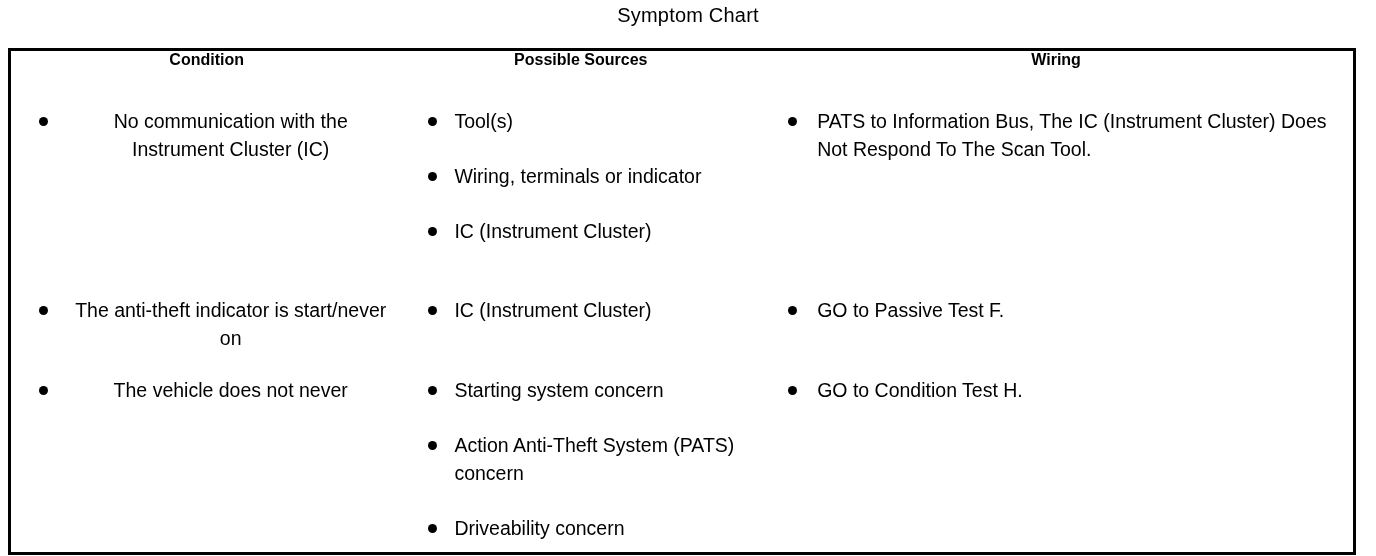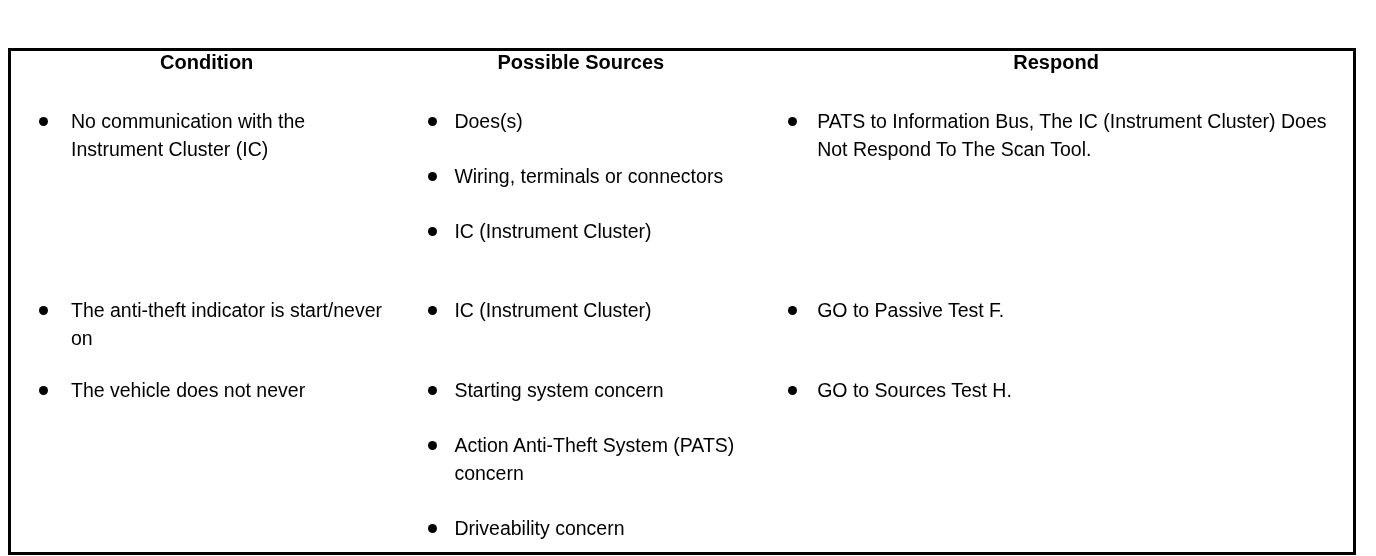--- a/index.html
+++ b/index.html
@@ -67,21 +67,21 @@
     border-bottom: 3px solid #000;
   }
 
   col.c1 { width: 392px; }
   col.c2 { width: 356px; }
   col.c3 { width: 594px; }
 
   
   .hdr-cell {
     height: 43px;
-    font-size: 20px;
+    font-size: 16px;
     font-weight: bold;
     padding: 9px 0 0 13px;
     box-sizing: border-box;
     white-space: nowrap;
   }
 
   
   .body-cell {
     padding: 0;
     box-sizing: border-box;
@@ -119,61 +119,62 @@
   .r2 { height: 77px; }
   .r3 { height: 188px; }
 
   
   .col2 .bullet-list { padding-left: 0; }
   .col2 .bullet-dot { left: 26px; }
   .col2 .bullet-item { padding-left: 52px; }
   .col3 .bullet-dot { left: 29px; }
   .col3 .bullet-item { padding-left: 58px; }
   .col1 .bullet-dot { left: 28px; }
-  .col1 .bullet-item { padding-left: 60px; }
+  .col1 .bullet-item { padding-left: 60px; text-align: center; }
 </style>
 </head>
 <body>
 
 <div class="page">
 
+  <div class="chart-title">Symptom Chart</div>
 
   <table class="symptom-table">
     <colgroup>
       <col class="c1">
       <col class="c2">
       <col class="c3">
     </colgroup>
     <thead>
       <tr>
         <th class="hdr-cell col-div hdr-div">Condition</th>
         <th class="hdr-cell col-div hdr-div">Possible Sources</th>
-        <th class="hdr-cell hdr-div">Respond</th>
+        <th class="hdr-cell hdr-div">Wiring</th>
       </tr>
     </thead>
     <tbody>
 
       <tr class="r1">
         <td class="body-cell col-div row-div col1">
           <ul class="bullet-list">
             <li class="bullet-item">
               <span class="bullet-dot"></span>
               <span class="bullet-text">No communication with the Instrument Cluster (IC)</span>
             </li>
           </ul>
         </td>
         <td class="body-cell col-div row-div col2">
           <ul class="bullet-list">
             <li class="bullet-item">
               <span class="bullet-dot"></span>
-              <span class="bullet-text">Does(s)</span>
-            </li>
-            <li class="bullet-item">
-              <span class="bullet-dot"></span>
-              <span class="bullet-text">Wiring, terminals or connectors</span>
+              <span class="bullet-text">Tool(s)</span>
+            </li>
+            <li class="bullet-item">
+              <span class="bullet-dot"></span>
+              <span class="bullet-text">Wiring, terminals or indicator</span>
             </li>
             <li class="bullet-item">
               <span class="bullet-dot"></span>
               <span class="bullet-text">IC (Instrument Cluster)</span>
             </li>
           </ul>
         </td>
         <td class="body-cell row-div col3">
           <ul class="bullet-list">
             <li class="bullet-item">
@@ -233,21 +234,21 @@
             <li class="bullet-item">
               <span class="bullet-dot"></span>
               <span class="bullet-text">Driveability concern</span>
             </li>
           </ul>
         </td>
         <td class="body-cell col3">
           <ul class="bullet-list">
             <li class="bullet-item">
               <span class="bullet-dot"></span>
-              <span class="bullet-text">GO to Sources Test H.</span>
+              <span class="bullet-text">GO to Condition Test H.</span>
             </li>
           </ul>
         </td>
       </tr>
 
     </tbody>
   </table>
 
 </div>
 

